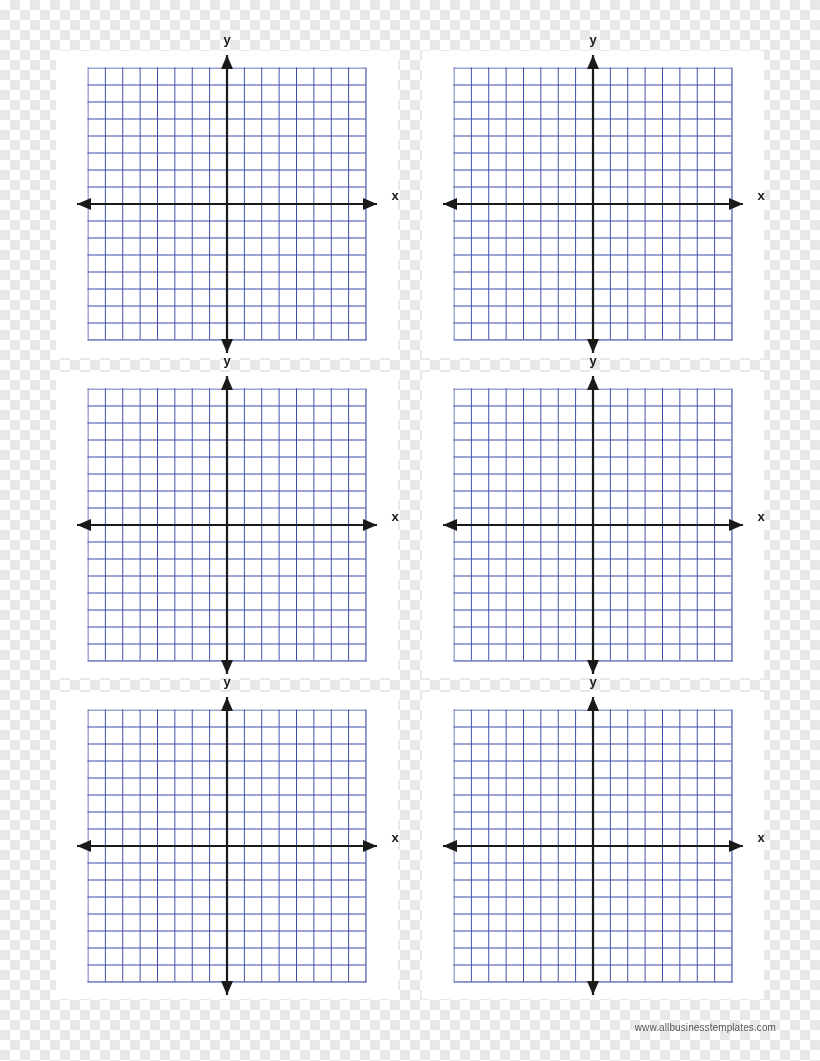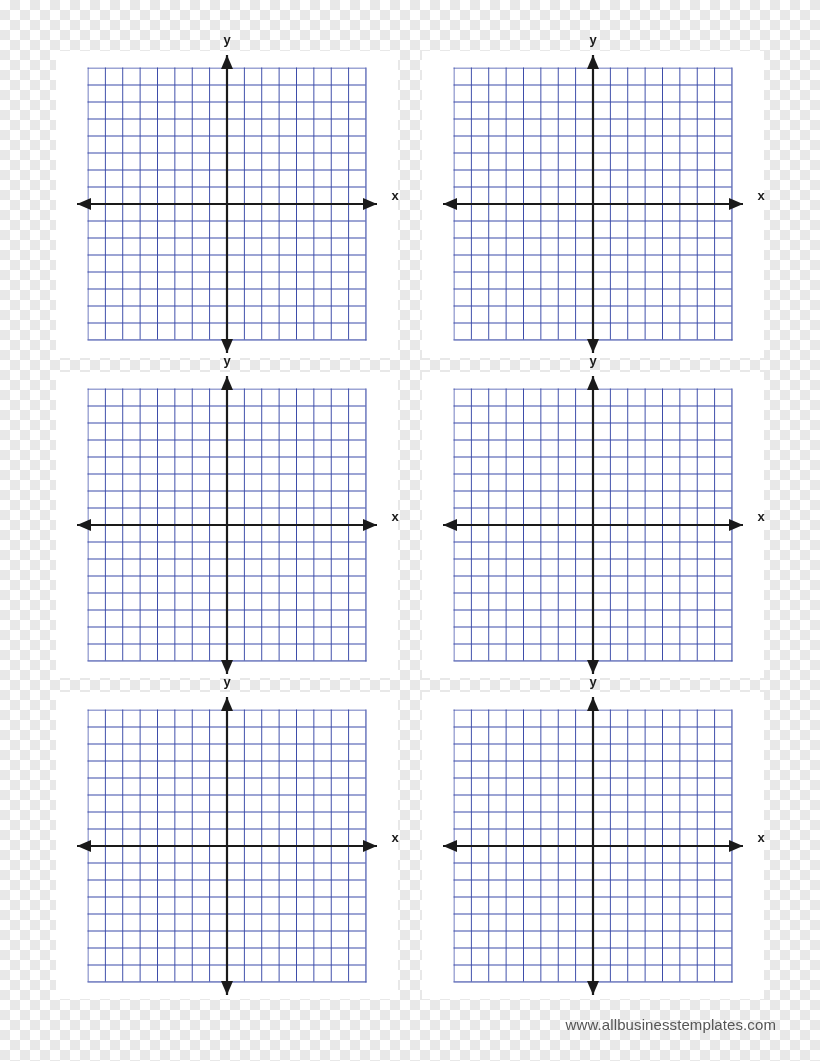--- a/index.html
+++ b/index.html
@@ -95,21 +95,21 @@
     top: 50%;
     transform: translate(-50%, -50%);
     margin-left: 168px;
     margin-top: -9px;
   }
 
   .footer-credit {
     position: absolute;
     right: 44px;
     bottom: 28px;
-    font-size: 15px;
+    font-size: 10px;
     color: #555555;
     letter-spacing: 0.1px;
   }
 </style>
 </head>
 <body>
 
 <div class="sheet">
 
   <div class="grid-area">

